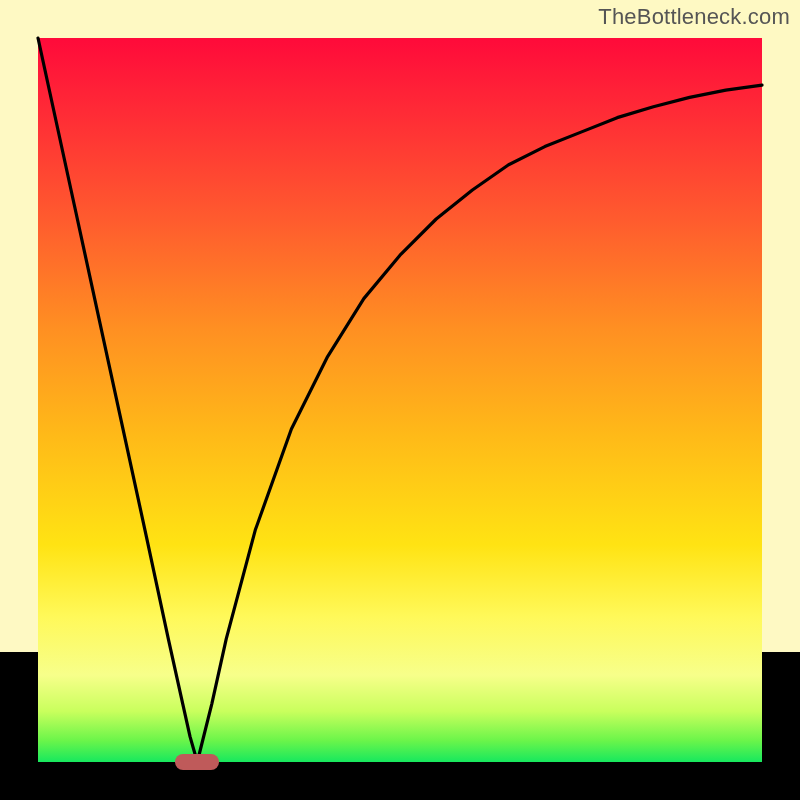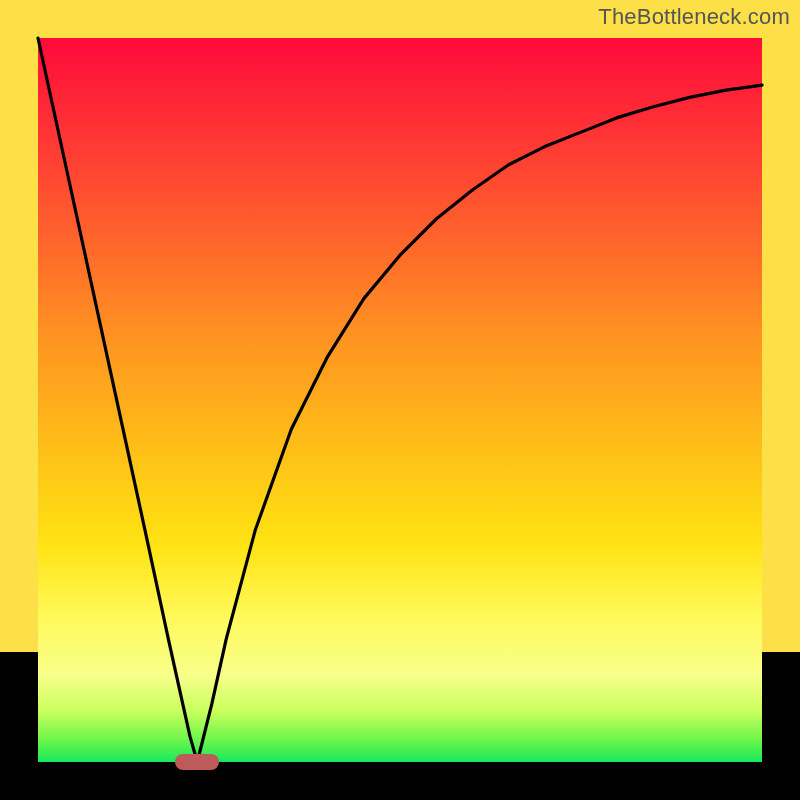--- a/index.html
+++ b/index.html
@@ -8,21 +8,21 @@
     width: 800px;
     height: 800px;
     background: #000;
     overflow: hidden;
     font-family: Arial, Helvetica, sans-serif;
   }
   .outer {
     position: relative;
     width: 800px;
     height: 652px;
-    background: #fde047;
+    background: #fef9c3;
   }
   .watermark {
     position: absolute;
     top: 4px;
     right: 10px;
     color: #555;
     font-size: 22px;
     font-weight: 500;
     letter-spacing: 0.2px;
     user-select: none;

